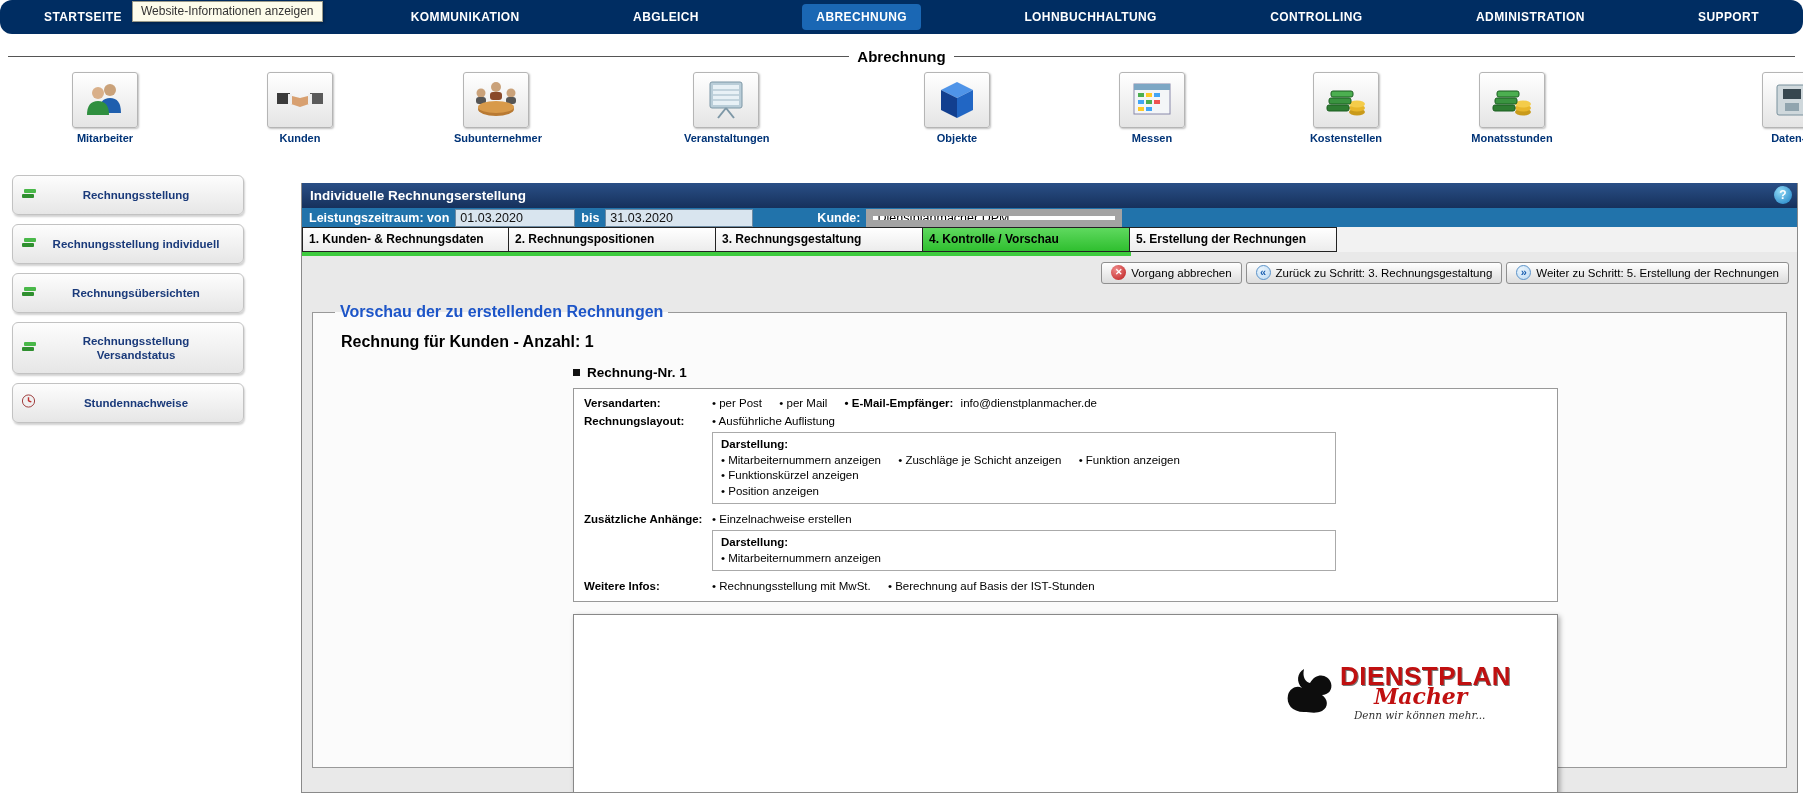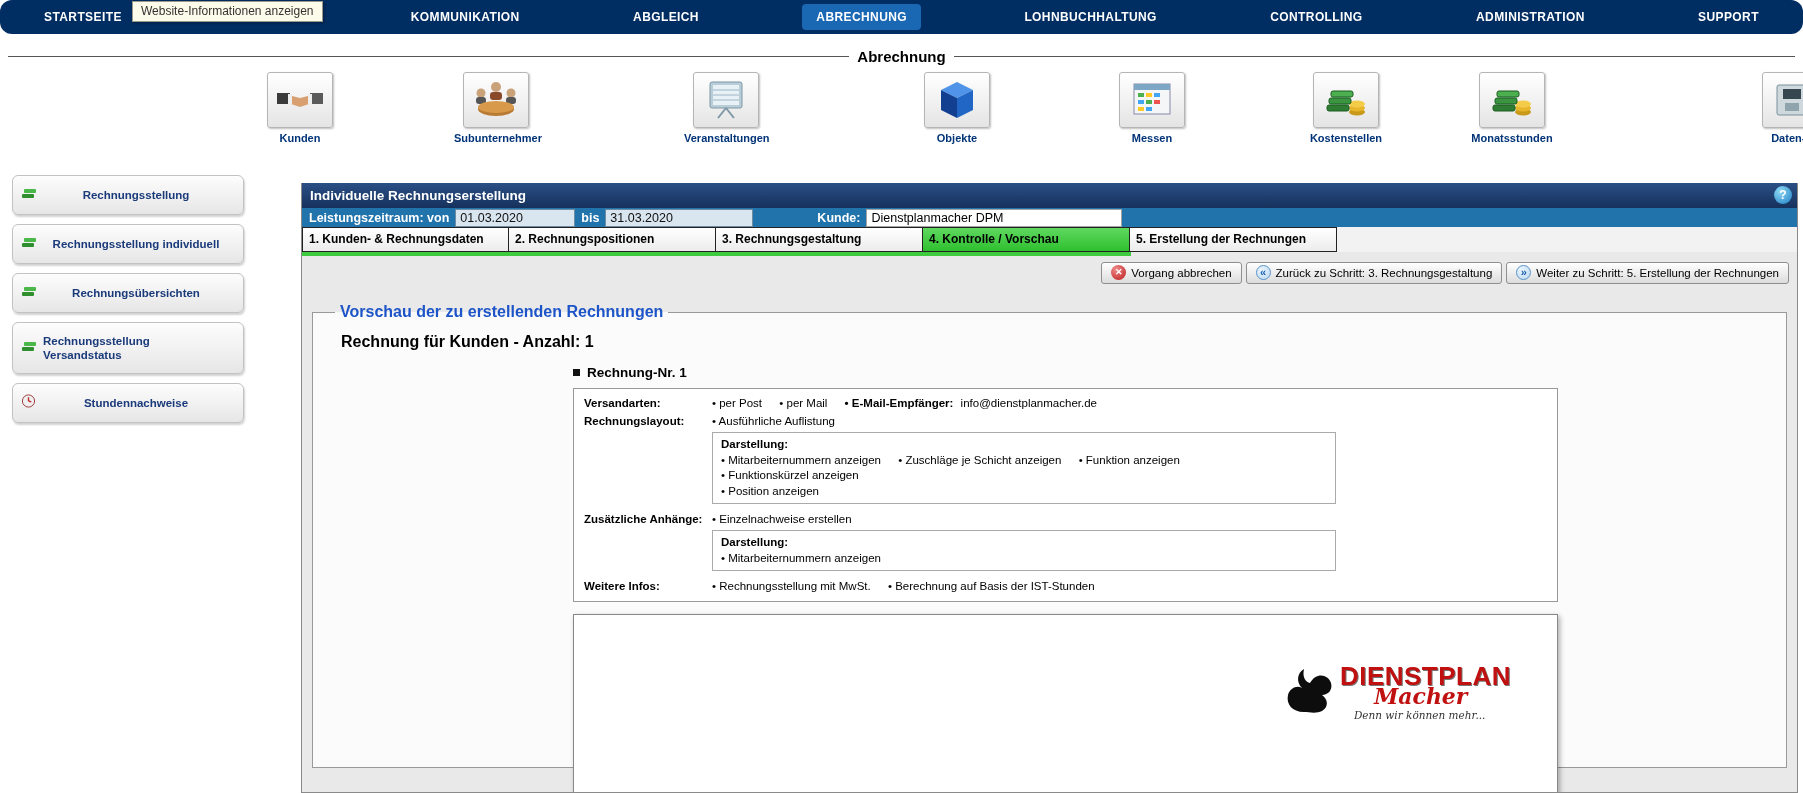--- a/index.html
+++ b/index.html
@@ -35,21 +35,21 @@
   .tool-label { margin-top: 4px; font-size: 11px; font-weight: bold; color: #003377;
     white-space: nowrap; }
 
   
   .sidebar { position: absolute; left: 12px; top: 175px; width: 232px;
     display: flex; flex-direction: column; gap: 9px; }
   .side-btn { position: relative; width: 232px; min-height: 40px; border: 1px solid #c2c2c2;
     border-radius: 6px; background: linear-gradient(#fdfdfd, #e6e6e6);
     box-shadow: 1px 2px 2px rgba(0,0,0,.18); display: flex; align-items: center;
     justify-content: center; padding: 4px 14px 4px 30px; cursor: pointer; }
-  .side-label { font-size: 11.5px; font-weight: bold; color: #1a3a7a; text-align: left;
+  .side-label { font-size: 11.5px; font-weight: bold; color: #1a3a7a; text-align: center;
     line-height: 1.25; }
   .side-icon { position: absolute; left: 8px; top: 50%; transform: translateY(-50%); }
 
   
   .panel { position: absolute; left: 301px; top: 183px; width: 1497px; height: 610px;
     background: #e9e9e9; border: 1px solid #8a8a8a; border-top: none; overflow: hidden; }
   .panel-header { position: relative; height: 25px;
     background: linear-gradient(#2a4f86, #16315c); color: #fff; font-size: 13.5px;
     font-weight: bold; line-height: 25px; padding-left: 8px; }
   .help-btn { position: absolute; right: 5px; top: 3px; width: 18px; height: 18px;
@@ -59,21 +59,21 @@
 
   .filter-bar { height: 19px; background: #2173ab; display: flex; align-items: center;
     padding-left: 7px; }
   .flabel { color: #fff; font-size: 12.5px; font-weight: bold; white-space: nowrap; }
   .date-input { height: 18px; border: 1px solid #6d8ba3; background: #d9e5ef;
     font-family: "Liberation Sans", sans-serif; font-size: 12.5px; color: #111;
     padding: 0 4px; margin: 0 6px; }
   #date-from { width: 120px; }
   #date-to { width: 148px; }
   .kunde-label { margin-left: 58px; }
-  .kunde-input { width: 256px; height: 18px; border: 1px solid #a3a3a3; background: #fff;
+  .kunde-input { width: 256px; height: 18px; border: 7px solid #a3a3a3; background: #fff;
     font-family: "Liberation Sans", sans-serif; font-size: 12.5px; color: #000;
     padding: 0 4px; margin-left: 6px; }
 
   .tabs { position: relative; height: 25px; background: #f2f2f2; display: flex; }
   .tab { width: 207px; height: 25px; border: 1px solid #222; border-left: none;
     background: linear-gradient(#ffffff, #ececec); font-size: 12px; font-weight: bold;
     color: #000; line-height: 23px; padding-left: 6px; white-space: nowrap;
     overflow: hidden; cursor: pointer; }
   .tab:first-child { border-left: 1px solid #222; }
   .tab.active { background: linear-gradient(#5fd95f, #2fbf2f); }
@@ -147,20 +147,31 @@
   <div class="browser-tooltip">Website-Informationen anzeigen</div>
 
   <div class="title-row">
     <div class="title-rule"></div>
     <div class="page-title">Abrechnung</div>
     <div class="title-rule"></div>
   </div>
 
   <div class="icon-toolbar">
 
+    <div class="tool-btn" style="left:63px">
+      <div class="tool-tile">
+        <svg width="44" height="38" viewBox="0 0 44 38">
+          <circle cx="27" cy="9" r="6" fill="#caa27a"></circle>
+          <path d="M16 32 Q16 17 27 17 Q38 17 38 32 Z" fill="#1f5fae"></path>
+          <circle cx="15" cy="12" r="6" fill="#d9b08a"></circle>
+          <path d="M4 34 Q4 20 15 20 Q26 20 26 34 Z" fill="#2f8f3f"></path>
+        </svg>
+      </div>
+      <div class="tool-label">Mitarbeiter</div>
+    </div>
 
     <div class="tool-btn" style="left:258px">
       <div class="tool-tile">
         <svg width="46" height="34" viewBox="0 0 46 34">
           <rect x="0" y="10" width="13" height="11" fill="#3a3a3a"></rect>
           <rect x="33" y="10" width="13" height="11" fill="#5a5a5a"></rect>
           <path d="M11 12 L23 15 L35 12 L35 20 L23 24 L11 20 Z" fill="#d8a070"></path>
           <rect x="11" y="11" width="4" height="10" fill="#eee"></rect>
           <rect x="31" y="11" width="4" height="10" fill="#eee"></rect>
         </svg>

